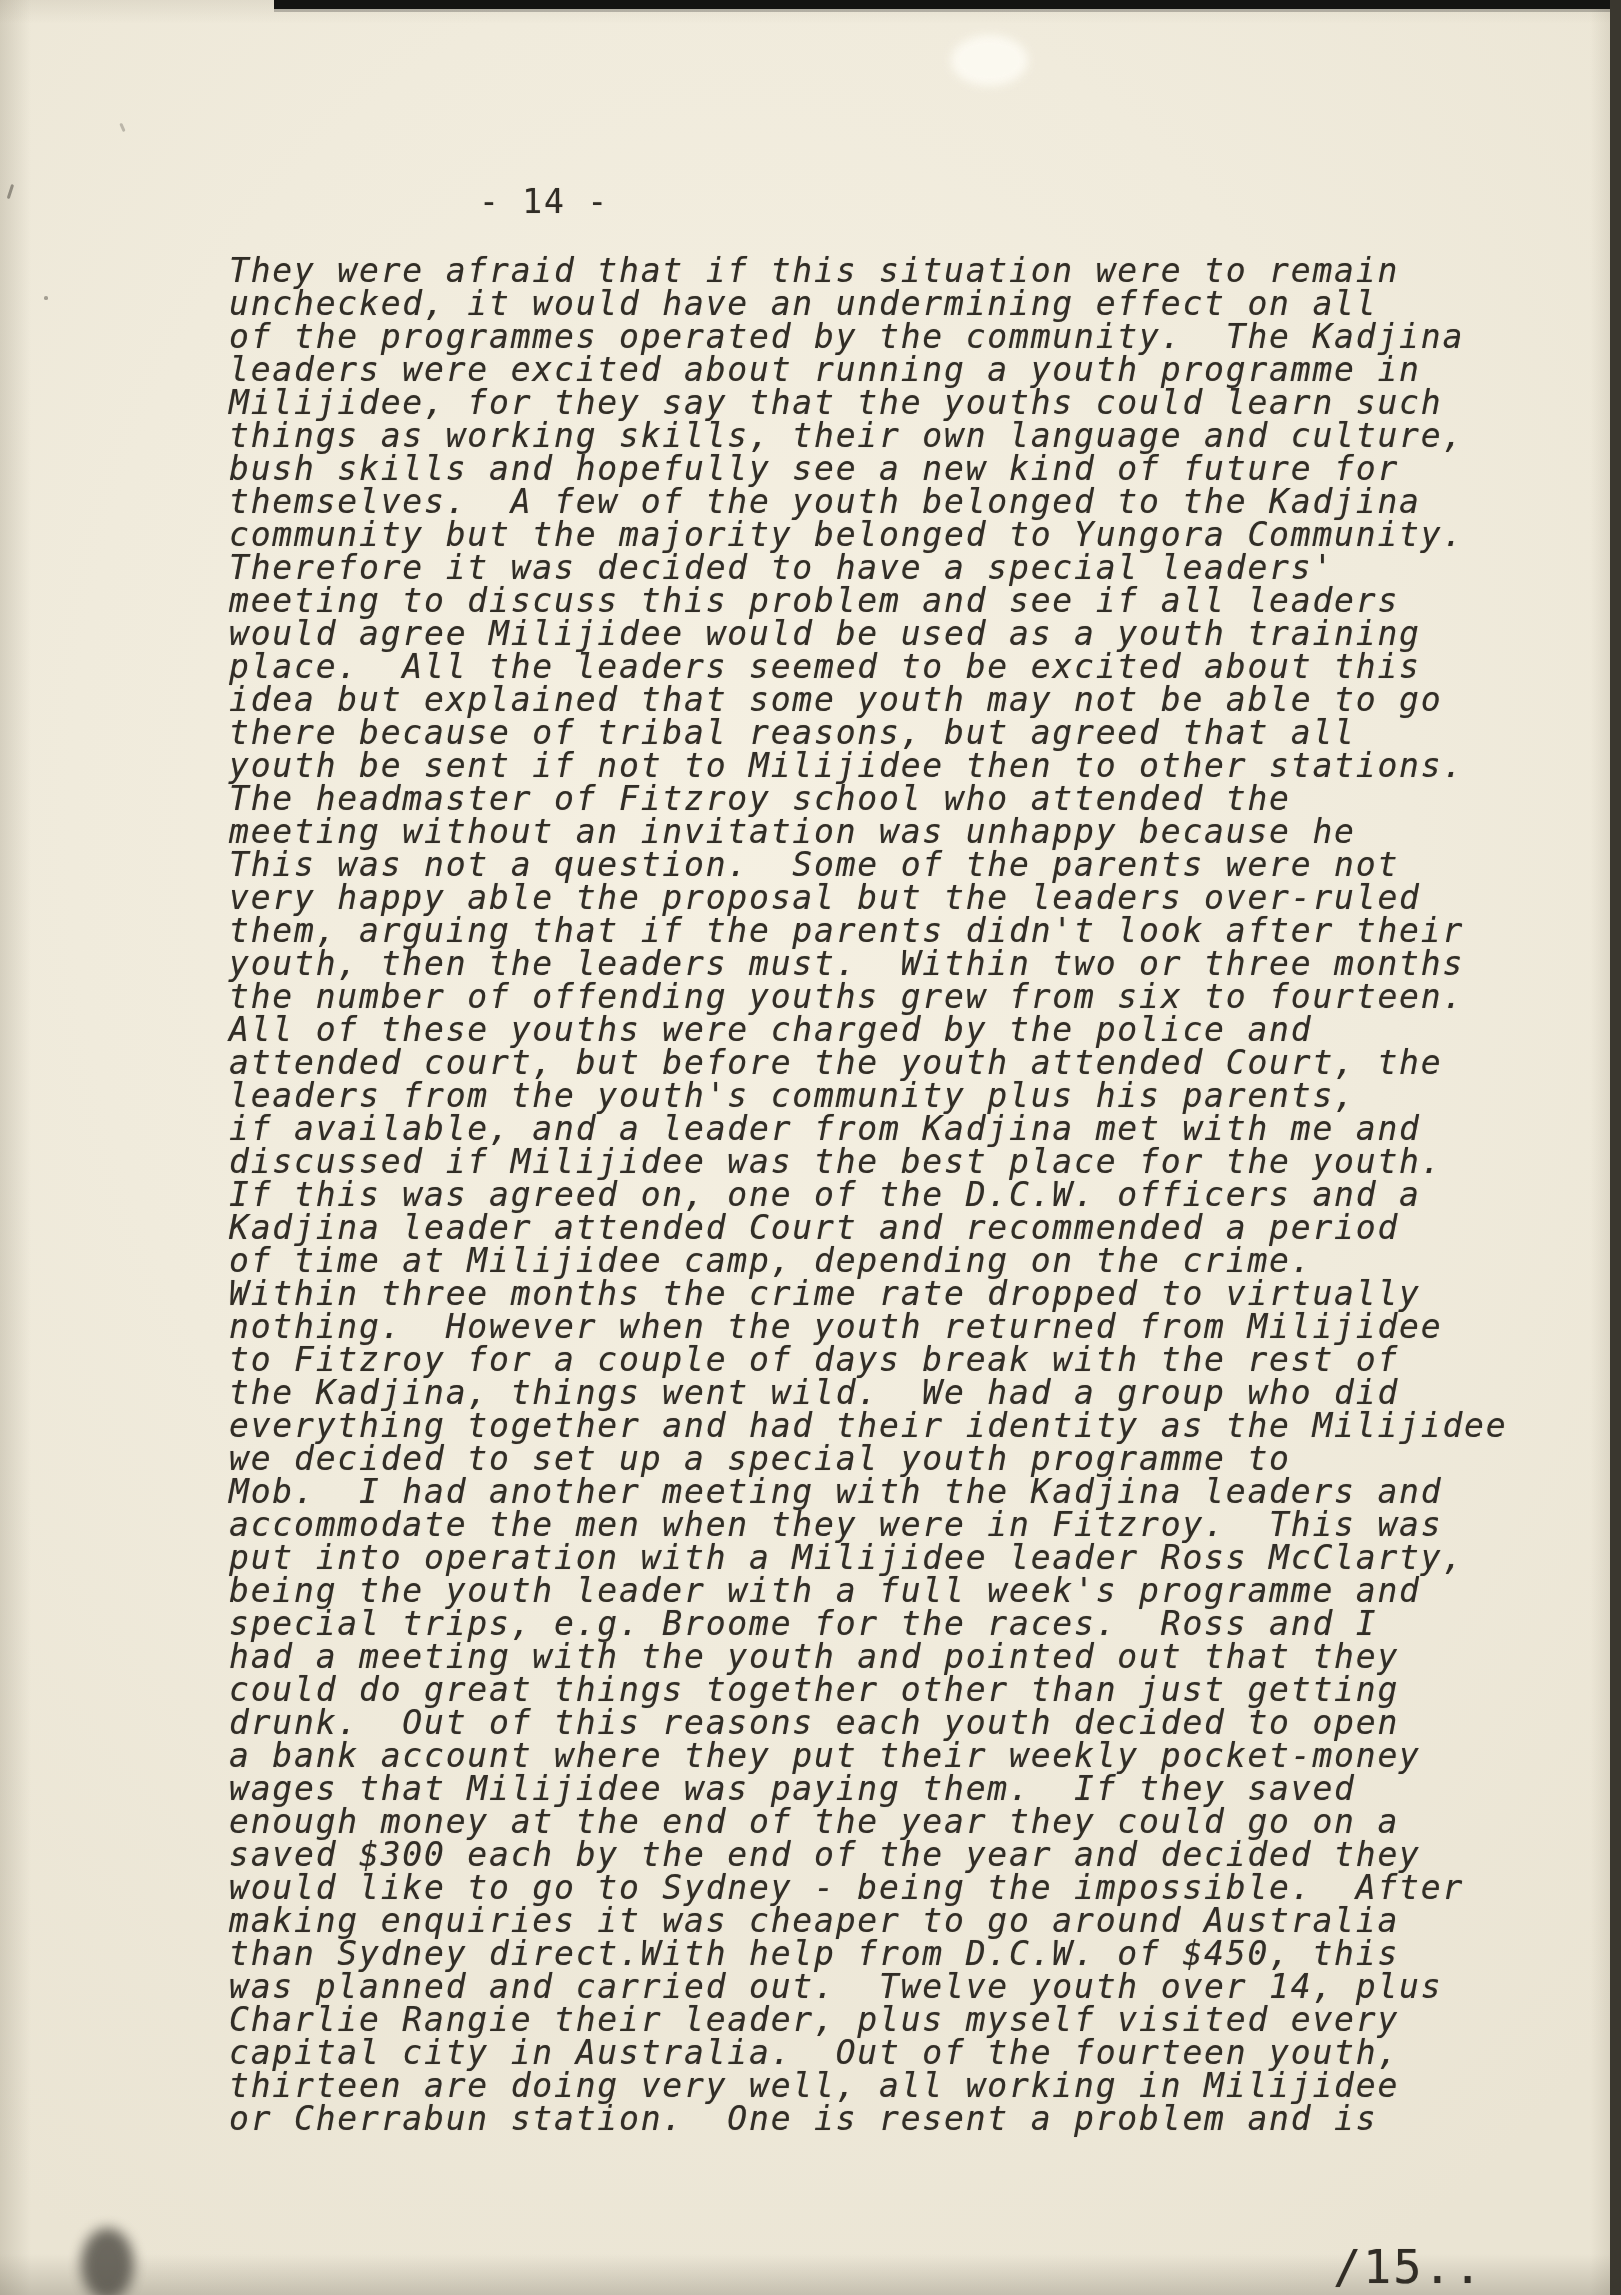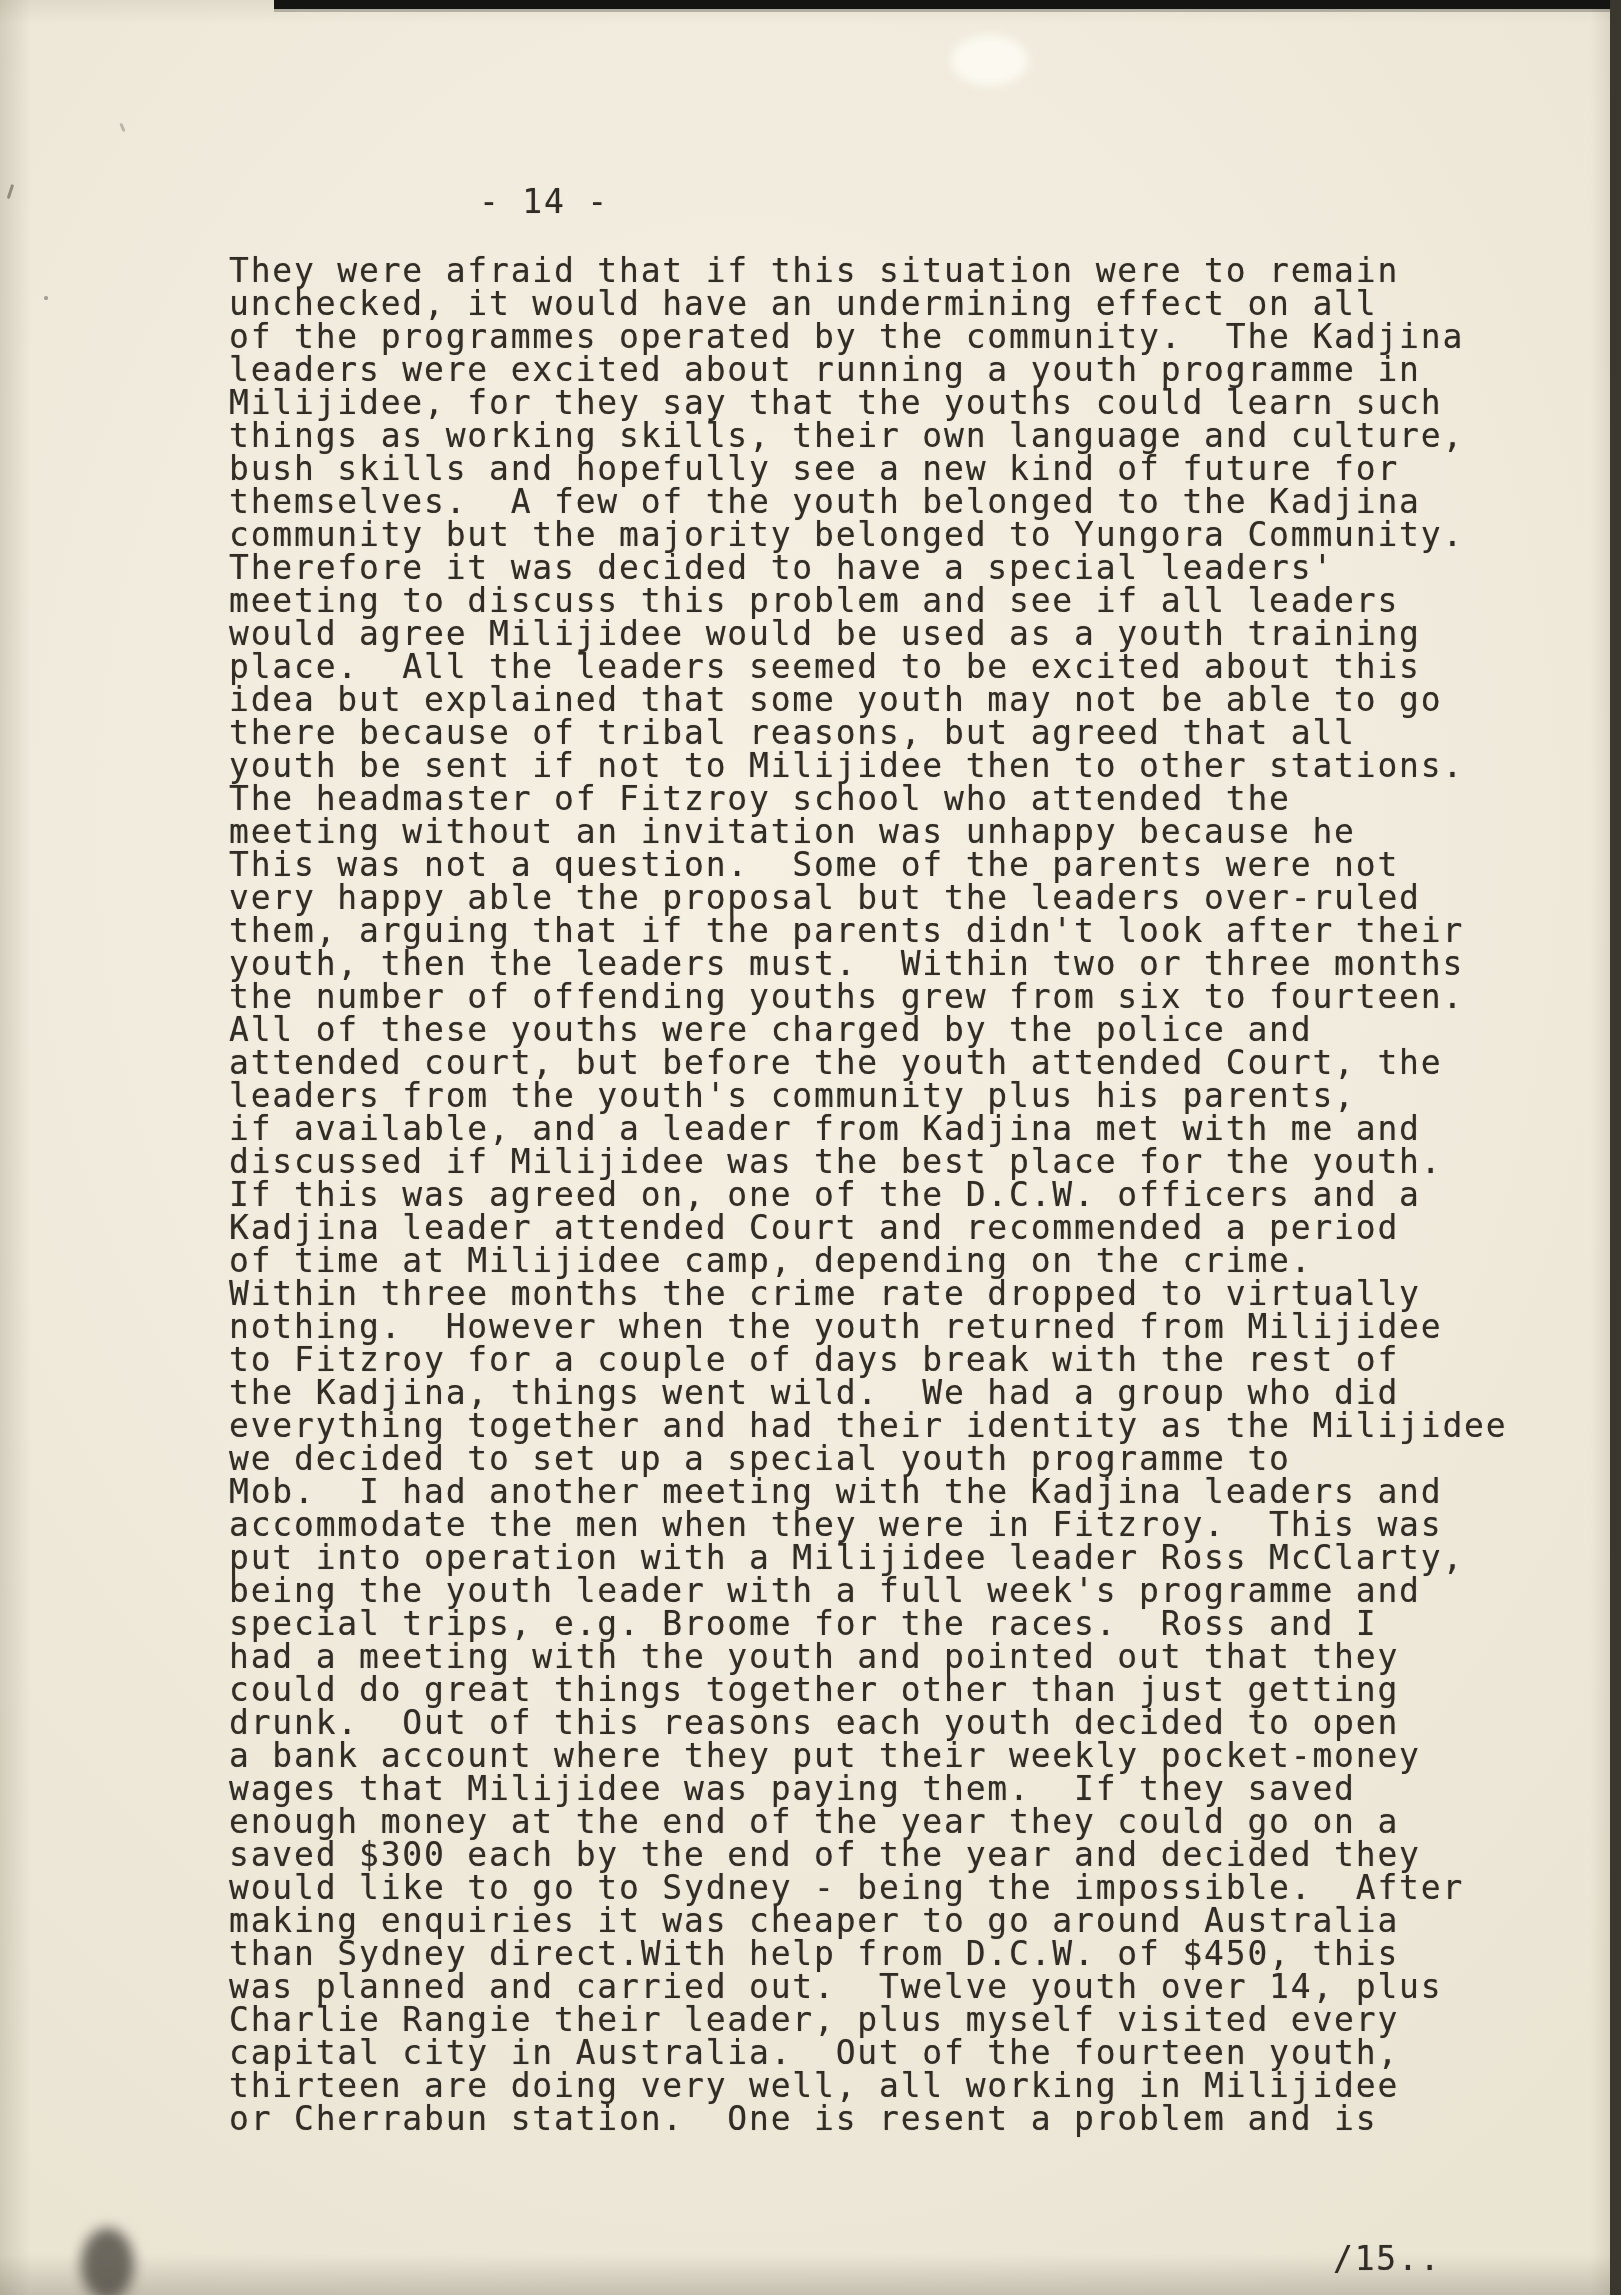--- a/index.html
+++ b/index.html
@@ -35,26 +35,26 @@
   .speck3{position:absolute;left:121px;top:123px;width:2.8px;height:9.2px;background:rgba(70,66,58,.3);
     transform:rotate(-24deg);border-radius:1.8px;}
 
   .page-number{
     position:absolute;left:479px;top:182px;
     font-size:33px;letter-spacing:1.8px;white-space:pre;
     text-shadow:0 0 0.9px rgba(43,40,33,.45);
   }
   .text-block{
     position:absolute;left:229px;top:254px;width:1341px;
-    font-size:33px;line-height:33px;letter-spacing:1.8px;
+    font-size:33px;line-height:33px;letter-spacing:1.8px;font-style:italic;
   }
   .line{white-space:pre;height:33px;text-shadow:0 0 0.9px rgba(43,40,33,.42);}
   .footer{
     position:absolute;left:1333px;top:2239px;
-    font-size:33px;letter-spacing:1.8px;white-space:pre;
+    font-size:47px;letter-spacing:1.8px;white-space:pre;
     text-shadow:0 0 0.9px rgba(43,40,33,.45);
   }
 </style>
 </head>
 <body>
 
 <div class="scan">
   <div class="edge-left"></div>
   <div class="edge-right"></div>
   <div class="edge-bottom"></div>

